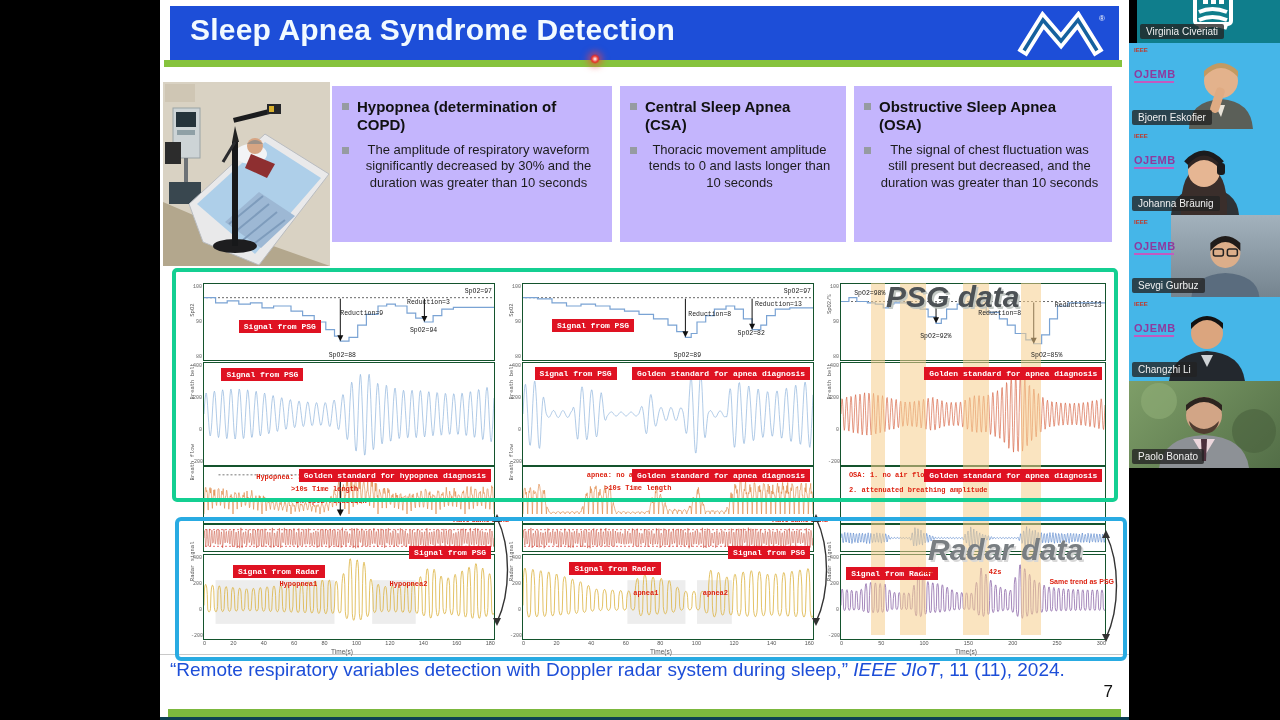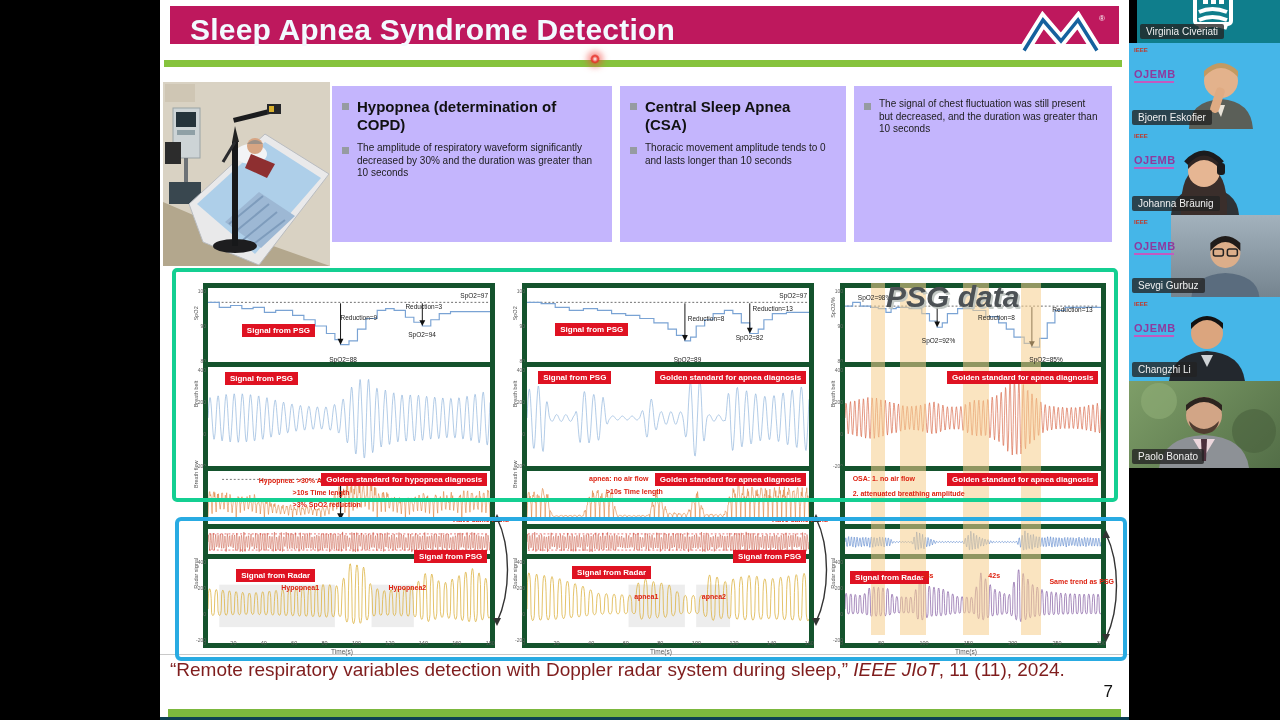--- a/index.html
+++ b/index.html
@@ -1,62 +1,62 @@
 <!DOCTYPE html>
 <html><head>
 <meta charset="utf-8">
 <style>
   html,body{margin:0;padding:0;background:#000;width:1280px;height:720px;overflow:hidden;
     font-family:"Liberation Sans","DejaVu Sans",sans-serif;}
   .stage{position:absolute;left:0;top:0;width:1280px;height:720px;background:#000;}
   
   .slide{position:absolute;left:160px;top:0;width:969px;height:720px;background:#fff;}
-  .titlebar{position:absolute;left:10px;top:6px;width:949px;height:38px;background:#be185d;}
+  .titlebar{position:absolute;left:10px;top:6px;width:949px;height:54px;background:#1d4ed8;}
   .title{position:absolute;left:20px;top:7px;font-size:30px;font-weight:700;color:#f2faff;letter-spacing:.2px;}
   .greenstrip{position:absolute;left:4px;top:60px;width:958px;height:7px;background:#86c33d;}
   .logo{position:absolute;right:14px;top:5px;width:88px;height:46px;}
   .laser{position:absolute;left:430px;top:54px;width:10px;height:10px;border-radius:50%;
     background:radial-gradient(circle,#fff 0%,#e8322a 45%,rgba(232,50,42,.25) 80%,transparent 100%);
     box-shadow:0 0 6px 3px rgba(240,70,60,.55);}
   
   .bcol{position:absolute;top:86px;height:156px;background:#c4b5fd;padding:12px 12px 0 10px;box-sizing:border-box;}
   .brow{display:flex;gap:8px;margin-bottom:8px;}
   .sq{flex:0 0 auto;width:7px;height:7px;background:#969ba1;margin-top:5px;}
   .bh{font-size:15px;font-weight:700;color:#111;line-height:1.2;}
-  .bt{font-size:10px;color:#1c1c1c;line-height:1.26;}
+  .bt{font-size:13px;color:#1c1c1c;line-height:1.26;text-align:center;}
   
   .photo{position:absolute;left:3px;top:82px;width:167px;height:184px;}
   
   .psgbox{position:absolute;left:12px;top:268px;width:938px;height:226px;border:4px solid #14cf92;border-radius:5px;z-index:5;pointer-events:none;}
   .radbox{position:absolute;left:15px;top:517px;width:944px;height:136px;border:4px solid #29abe2;border-radius:6px;z-index:5;pointer-events:none;}
   .bigpsg{position:absolute;left:715px;top:280px;font-size:30px;font-style:italic;font-weight:800;color:#4c5155;
     text-shadow:2px 2px 0 rgba(190,196,192,.9);z-index:6;margin-left:11px;}
   .bigradar{position:absolute;left:768px;top:533px;font-size:30px;font-style:italic;font-weight:800;color:#797e82;
     text-shadow:2px 2px 0 rgba(214,214,214,.95);z-index:6;}
   
   .panel{position:absolute;top:278px;height:380px;z-index:2;}
-  .sub{position:absolute;left:18px;right:4px;background:#fff;border:5px solid #14532d;}
+  .sub{position:absolute;left:18px;right:4px;background:#fff;border:1px solid #14532d;font-family:Liberation Mono, monospace;}
   .s-spo2{top:5px;height:76px;} .s-breath{top:84px;height:102px;} .s-flow{top:188px;height:56px;}
   .s-band{top:246px;height:26px;} .s-radar{top:276px;height:84px;}
   .sv{position:absolute;left:0;top:0;width:100%;height:100%;}
   .ylab{position:absolute;left:-15px;top:50%;transform:rotate(-90deg) translateX(40%);transform-origin:left top;
     font-size:5.5px;color:#555;white-space:nowrap;}
   .yticks{position:absolute;left:-13px;top:0;height:100%;display:flex;flex-direction:column;justify-content:space-between;
     font-size:5px;color:#666;text-align:right;width:11px;}
   .xticks{position:absolute;left:18px;right:4px;top:362px;display:flex;justify-content:space-between;font-size:5.5px;color:#555;}
   .xlab{position:absolute;left:0;right:0;top:370px;text-align:center;font-size:6.5px;color:#555;}
   .badge{position:absolute;background:#df1222;color:#fff;font-size:8px;font-weight:700;padding:2px 5px;white-space:nowrap;z-index:4;}
   .ann{position:absolute;font-size:6.5px;color:#222;white-space:nowrap;z-index:4;}
   .rann{position:absolute;font-size:7px;font-weight:700;color:#d21;white-space:nowrap;z-index:4;}
   .trend{position:absolute;right:-10px;top:238px;font-size:7px;font-weight:700;color:#d21;z-index:6;white-space:nowrap;}
   .curve{position:absolute;right:-14px;top:234px;width:22px;height:118px;z-index:6;}
   .oband{position:absolute;top:5px;height:352px;background:rgba(246,205,140,.55);z-index:3;}
   
   .citeline{position:absolute;left:0;top:654px;width:969px;height:1px;background:#c9c9c9;}
-  .cite{position:absolute;left:10px;top:658px;width:945px;font-size:19px;color:#7f1d1d;line-height:1.3;}
+  .cite{position:absolute;left:10px;top:658px;width:945px;font-size:19px;color:#1d4ed8;line-height:1.3;}
   .cite .j{font-style:italic;}
   .pageno{position:absolute;right:16px;top:682px;font-size:17px;color:#111;}
   .botgreen{position:absolute;left:8px;top:709px;width:953px;height:8px;background:#7cb83e;}
   .botdark{position:absolute;left:0;top:717px;width:969px;height:3px;background:#0d3f52;}
   
   .sidebar{position:absolute;left:1129px;top:0;width:151px;height:720px;background:#000;}
   .tile{position:absolute;left:0;width:151px;overflow:hidden;background:#45b6e8;}
   .nametag{position:absolute;left:3px;bottom:4px;background:rgba(35,35,35,.78);color:#f0f0f0;font-size:10px;
     padding:2px 6px;border-radius:2px;z-index:3;white-space:nowrap;}
   .ojemb{position:absolute;left:5px;top:4px;z-index:2;line-height:1;}
@@ -128,27 +128,32 @@
         <span class="bh">Central Sleep Apnea (CSA)</span>
         </div>
       <div class="brow">
           <span class="sq"></span>
         <span class="bt">Thoracic movement amplitude tends to 0 and lasts longer than 10 seconds</span>
         </div>
     </div>
     <div class="bcol" style="left:694px;width:258px;">
       <div class="brow">
           <span class="sq"></span>
+        <span class="bh">Obstructive Sleep Apnea (OSA)</span>
+        </div>
+      <div class="brow">
+          <span class="sq"></span>
         <span class="bt">The signal of chest fluctuation was still present but decreased, and the duration was greater than 10 seconds</span>
         </div>
     </div>
 
     <div class="psgbox"></div>
     <div class="radbox"></div>
     <div class="bigpsg">PSG data</div>
+    <div class="bigradar">Radar data</div>
 
     <div class="panel" style="left:25px;width:314px;">
       <div class="sub s-spo2">
         <svg class="sv" viewBox="0 0 290 76">
             <line x1="2" y1="13.68" x2="288" y2="13.68" stroke="#444" stroke-width="0.8" stroke-dasharray="2,2"></line>
             <path d="M0 13.68 L11.6 13.68 L11.6 18.8 L23.2 18.8 L23.2 16.880000000000003 L34.8 16.880000000000003 L34.8 20.08 L46.4 20.08 L46.4 18.8 L58 18.8 L58 23.92 L69.6 23.92 L69.6 22 L87 22 L87 27.12 L98.60000000000001 27.12 L98.60000000000001 31.6 L110.2 31.6 L110.2 38 L121.8 38 L121.8 45.68 L130.5 45.68 L130.5 52.08 L136.29999999999998 52.08 L136.29999999999998 57.2 L145 57.2 L145 53.36 L153.70000000000002 53.36 L153.70000000000002 41.2 L162.4 41.2 L162.4 30.32 L174 30.32 L174 22 L182.7 22 L182.7 20.08 L191.4 20.08 L191.4 22 L203 22 L203 29.04 L211.7 29.04 L211.7 34.16 L220.4 34.16 L220.4 38 L229.10000000000002 38 L229.10000000000002 31.6 L237.79999999999998 31.6 L237.79999999999998 25.2 L249.4 25.2 L249.4 23.28 L290 23.28 L290 23.28" fill="none" stroke="#7aa3d4" stroke-width="1.2"></path>
             <line x1="136.29999999999998" y1="14.68" x2="136.29999999999998" y2="53.2" stroke="#111" stroke-width="1"></line>
             <polygon points="136.29999999999998,57.2 133.29999999999998,51.2 139.29999999999998,51.2" fill="#111"></polygon>
             <line x1="220.4" y1="14.68" x2="220.4" y2="34" stroke="#111" stroke-width="1"></line>
             <polygon points="220.4,38 217.4,32 223.4,32" fill="#111"></polygon>

